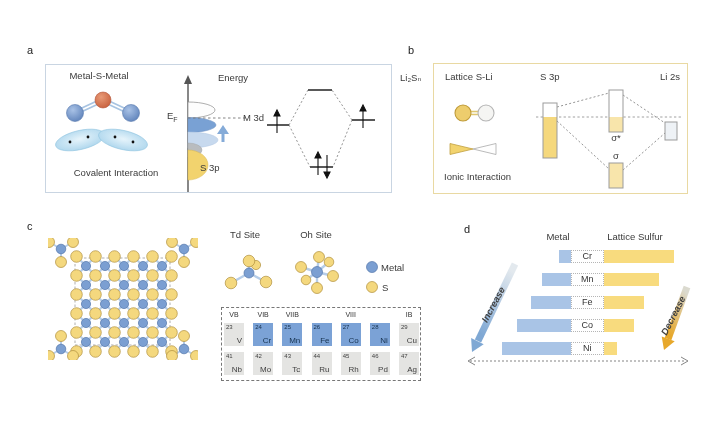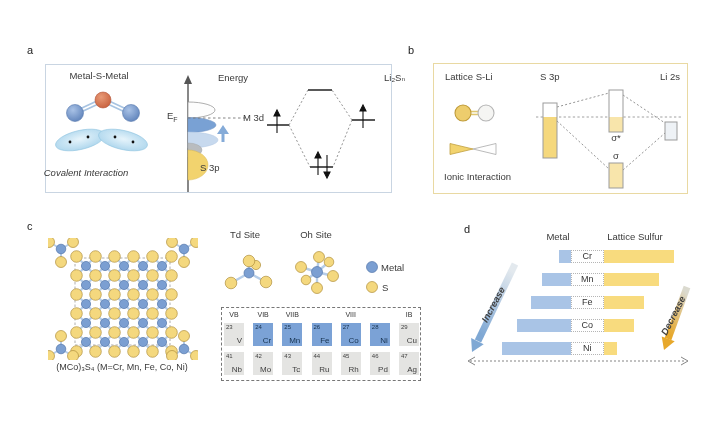--- a/index.html
+++ b/index.html
@@ -63,21 +63,21 @@
     <circle cx="48" cy="15" r="8" fill="url(#gOr)" stroke="#b4553a" stroke-width="0.6"></circle>
     <g>
       <ellipse cx="25" cy="55" rx="25" ry="9.5" fill="url(#gEl)" stroke="#8fc4e0" stroke-width="0.6" transform="rotate(-13 25 55)"></ellipse>
       <ellipse cx="68" cy="55" rx="25" ry="9.5" fill="url(#gEl)" stroke="#8fc4e0" stroke-width="0.6" transform="rotate(13 68 55)"></ellipse>
       <circle cx="15" cy="57" r="1.4" fill="#111"></circle>
         <circle cx="33" cy="52" r="1.4" fill="#111"></circle>
       <circle cx="60" cy="52" r="1.4" fill="#111"></circle>
         <circle cx="78" cy="57" r="1.4" fill="#111"></circle>
     </g>
   </svg>
-  <div class="t tc" style="left:40px;top:167px;width:92px;font-style:italic;">Covalent Interaction</div>
+  <div class="t tc" style="left:70px;top:167px;width:92px;">Covalent Interaction</div>
 
   <svg class="abs" style="left:160px;top:68px" width="140" height="127" viewBox="0 0 140 127">
     <line x1="28" y1="13" x2="28" y2="124" stroke="#555" stroke-width="1.4"></line>
     <polygon points="24,16 28,7 32,16" fill="#555"></polygon>
     <path d="M28,34 A27,8 0 0 1 28,50 Z" fill="#fdfdfd" stroke="#999" stroke-width="0.8"></path>
     <path d="M28,49.5 A28,7.5 0 0 1 28,64.5 Z" fill="#79a1d4" stroke="#6a8fc0" stroke-width="0.5"></path>
     <path d="M28,64 A30,8 0 0 1 28,80 Z" fill="#c7d9ee" stroke="#b0c6e2" stroke-width="0.5"></path>
     <path d="M28,75 A14,7 0 0 1 28,89 Z" fill="#b9bcbf" stroke="#a5a8ab" stroke-width="0.5"></path>
     <path d="M28,82 A20,15 0 0 1 28,112 Z" fill="#f2d36e" stroke="#d8b84e" stroke-width="0.5"></path>
     <line x1="28" y1="50" x2="88" y2="50" stroke="#777" stroke-width="0.9" stroke-dasharray="2.5 2.5"></line>
@@ -105,21 +105,21 @@
       <line x1="19" y1="63" x2="19" y2="44"></line>
         <polygon points="16,46 22,46 19,40"></polygon>
       <line x1="105" y1="58" x2="105" y2="39"></line>
         <polygon points="102,41 108,41 105,35"></polygon>
       <line x1="60" y1="105" x2="60" y2="86"></line>
         <polygon points="57,88 63,88 60,82"></polygon>
       <line x1="69" y1="85" x2="69" y2="104"></line>
         <polygon points="66,102 72,102 69,108"></polygon>
     </g>
   </svg>
-  <div class="t" style="left:348px;top:72px;padding-left:36px;">Li₂Sₙ</div>
+  <div class="t" style="left:364px;top:72px;padding-left:36px;">Li₂Sₙ</div>
 
   <div class="plabel" style="left:408px;top:44px">b</div>
   <div id="panel-b"></div>
 
   <div class="t" style="left:445px;top:71px;">Lattice S-Li</div>
   <div class="t" style="left:540px;top:71px;">S 3p</div>
   <div class="t" style="left:660px;top:71px;">Li 2s</div>
 
   <svg class="abs" style="left:433px;top:63px" width="255" height="131" viewBox="0 0 255 131">
 
@@ -352,21 +352,20 @@
       <circle cx="136" cy="24" r="5.5" fill="#f4d87e" stroke="#b08f3c" stroke-width="0.7"></circle>
       <circle cx="13" cy="111" r="4.8" fill="#7b9fd2" stroke="#5577aa" stroke-width="0.7"></circle>
       <circle cx="1" cy="118" r="5.5" fill="#f4d87e" stroke="#b08f3c" stroke-width="0.7"></circle>
       <circle cx="25" cy="118" r="5.5" fill="#f4d87e" stroke="#b08f3c" stroke-width="0.7"></circle>
       <circle cx="13" cy="98" r="5.5" fill="#f4d87e" stroke="#b08f3c" stroke-width="0.7"></circle>
       <circle cx="136" cy="111" r="4.8" fill="#7b9fd2" stroke="#5577aa" stroke-width="0.7"></circle>
       <circle cx="124" cy="118" r="5.5" fill="#f4d87e" stroke="#b08f3c" stroke-width="0.7"></circle>
       <circle cx="148" cy="118" r="5.5" fill="#f4d87e" stroke="#b08f3c" stroke-width="0.7"></circle>
       <circle cx="136" cy="98" r="5.5" fill="#f4d87e" stroke="#b08f3c" stroke-width="0.7"></circle>
     </svg>
-  <div class="t tc" style="left:36px;top:362px;width:172px;font-size:9px;">(MCo)₃S₄ (M=Cr, Mn, Fe, Co, Ni)</div>
 
   <div class="t tc" style="left:221px;top:229px;width:48px;">Td Site</div>
   <div class="t tc" style="left:292px;top:229px;width:48px;text-align:center;">Oh Site</div>
 
   <svg class="abs" style="left:220px;top:245px" width="170" height="58" viewBox="0 0 170 58">
 
     <g>
       <line x1="29" y1="28" x2="29" y2="16" stroke="#b6cde8" stroke-width="2.4"></line>
       <line x1="29" y1="28" x2="11" y2="38" stroke="#b6cde8" stroke-width="2.4"></line>
       <line x1="29" y1="28" x2="46" y2="37" stroke="#b6cde8" stroke-width="2.4"></line>

